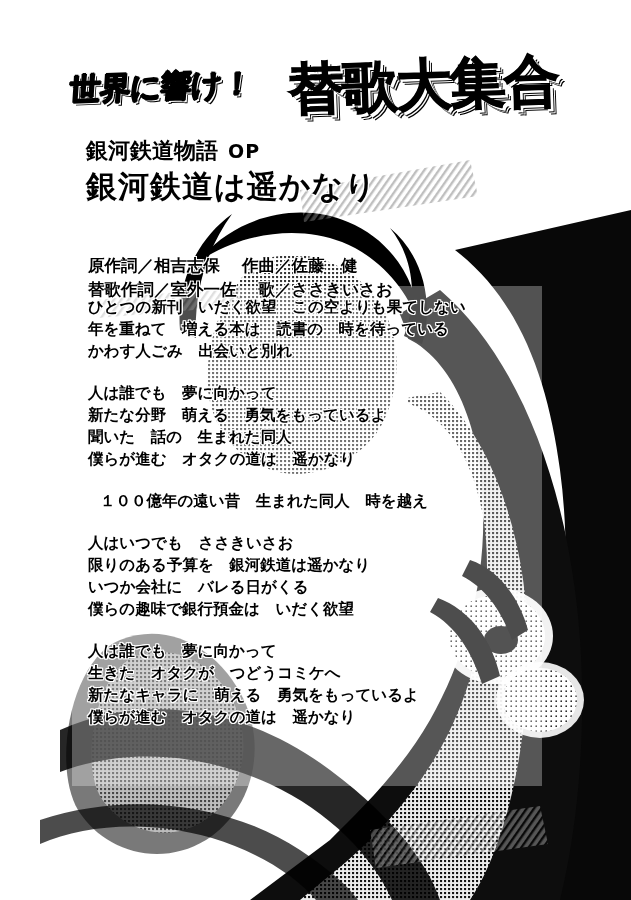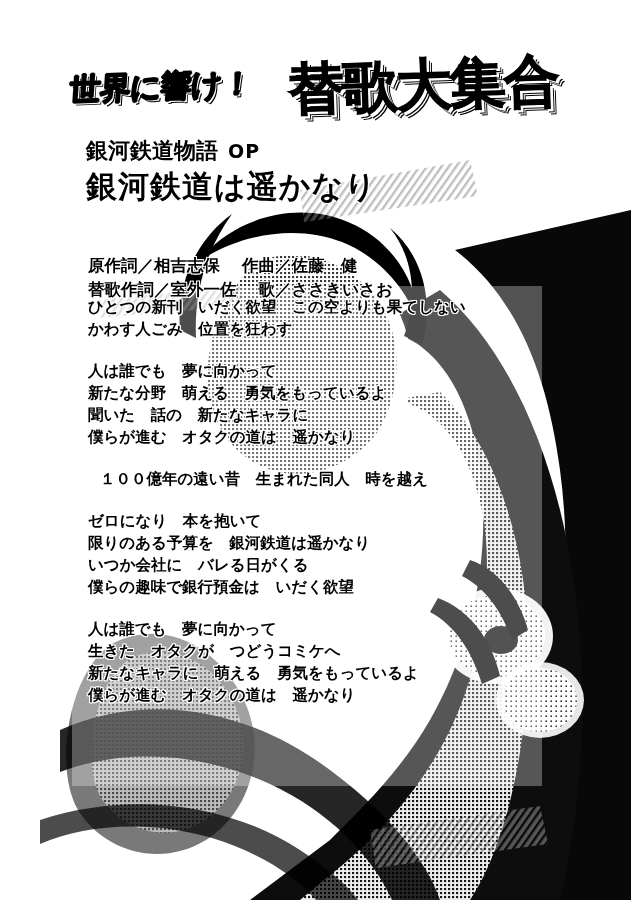--- a/index.html
+++ b/index.html
@@ -213,33 +213,34 @@
       <span>原作詞／相吉志保</span><span class="gap"></span><span>作曲／佐藤　健</span>
     </div>
     <div>
       <span>替歌作詞／室外一佐</span><span class="gap"></span><span>歌／ささきいさお</span>
     </div>
   </div>
 
   <div class="lyrics" id="lyrics-root">
       <div class="verse">
         <div class="line">ひとつの新刊　いだく欲望　この空よりも果てしない</div>
-        <div class="line">かわす人ごみ　位置を狂わす</div>
+        <div class="line">年を重ねて　増える本は　読書の　時を待っている</div>
+        <div class="line">かわす人ごみ　出会いと別れ</div>
       </div>
       <div class="verse">
         <div class="line">人は誰でも　夢に向かって</div>
         <div class="line">新たな分野　萌える　勇気をもっているよ</div>
-        <div class="line">聞いた　話の　新たなキャラに</div>
+        <div class="line">聞いた　話の　生まれた同人</div>
         <div class="line">僕らが進む　オタクの道は　遥かなり</div>
       </div>
       <div class="verse indent">
         <div class="line">１００億年の遠い昔　生まれた同人　時を越え</div>
       </div>
       <div class="verse">
-        <div class="line">ゼロになり　本を抱いて</div>
+        <div class="line">人はいつでも　ささきいさお</div>
         <div class="line">限りのある予算を　銀河鉄道は遥かなり</div>
         <div class="line">いつか会社に　バレる日がくる</div>
         <div class="line">僕らの趣味で銀行預金は　いだく欲望</div>
       </div>
       <div class="verse">
         <div class="line">人は誰でも　夢に向かって</div>
         <div class="line">生きた　オタクが　つどうコミケへ</div>
         <div class="line">新たなキャラに　萌える　勇気をもっているよ</div>
         <div class="line">僕らが進む　オタクの道は　遥かなり</div>
       </div>

